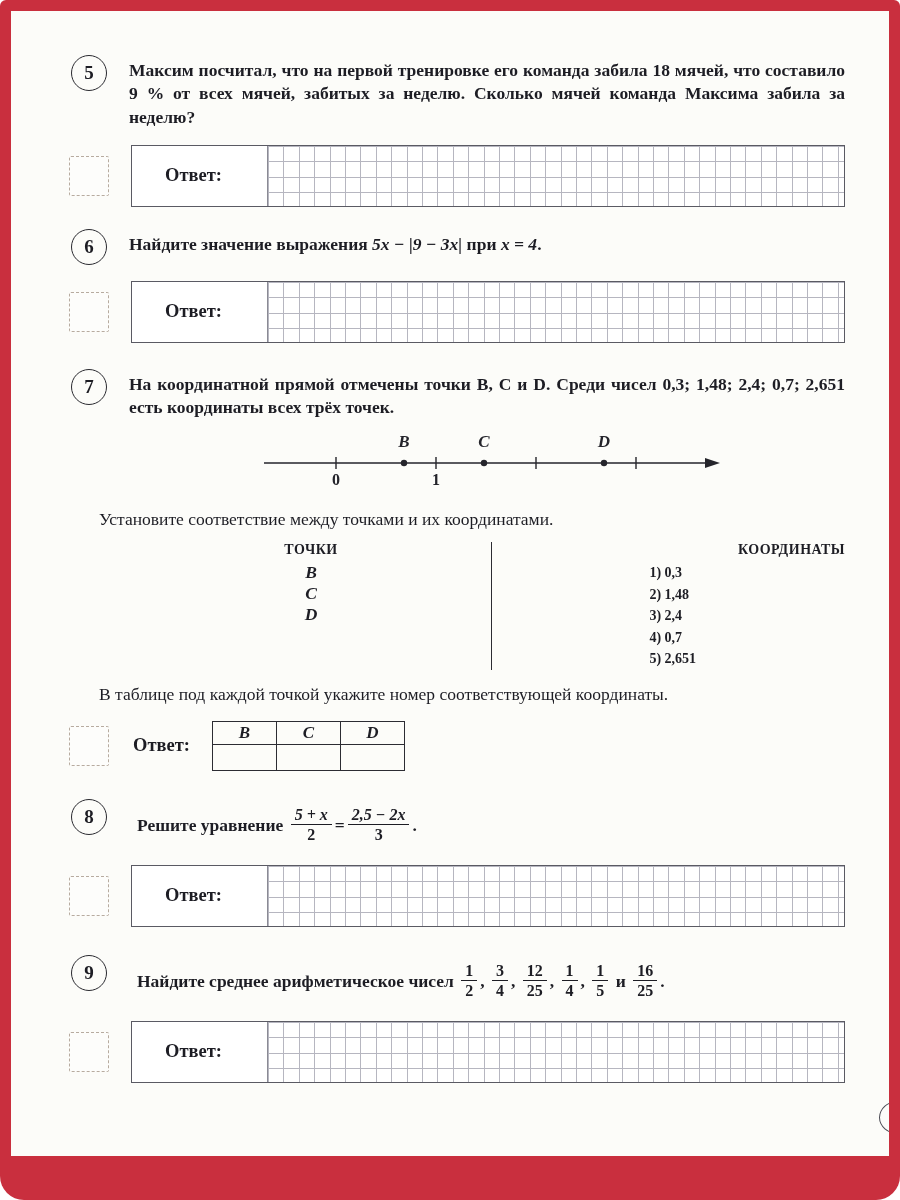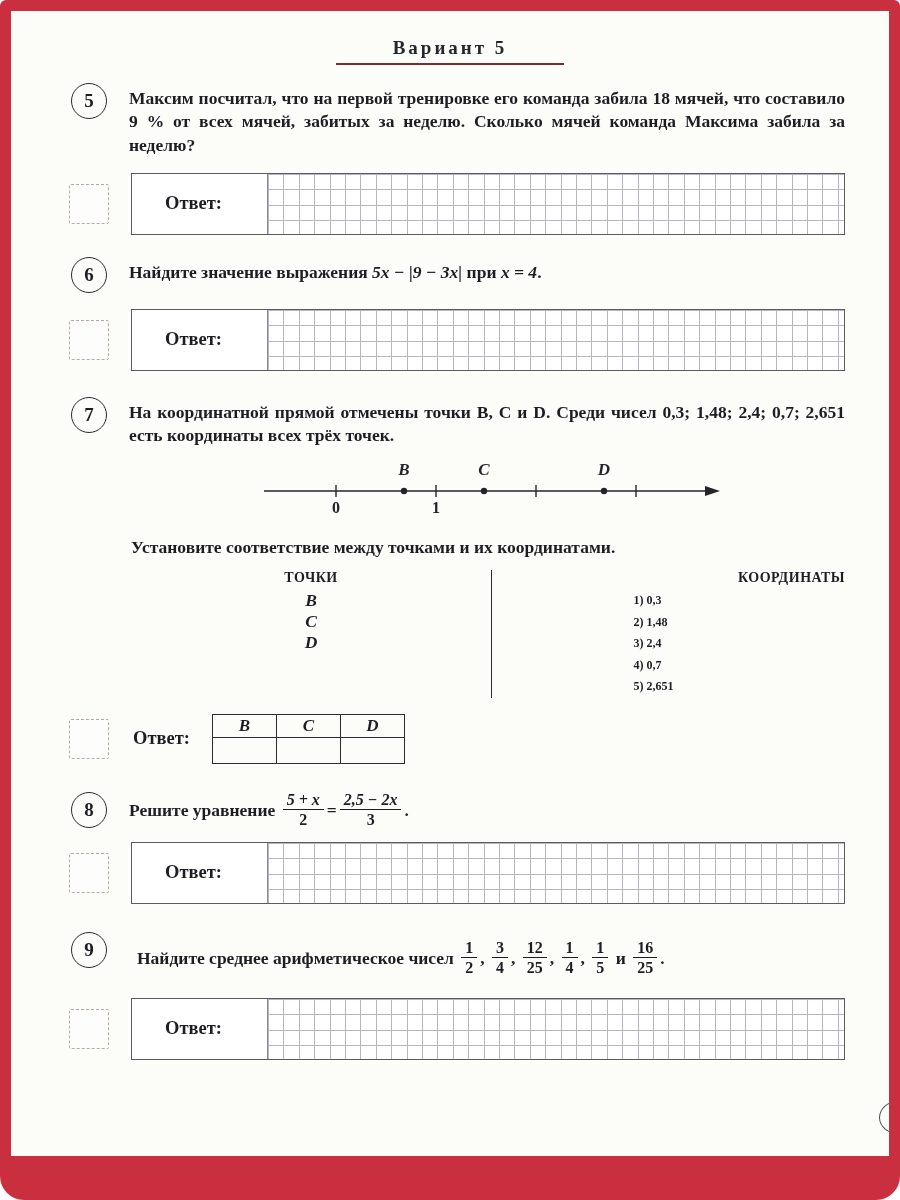--- a/index.html
+++ b/index.html
@@ -68,32 +68,32 @@
     flex:1; align-self:stretch;
     border-left:1px solid #8a8a94;
     background-image:
       repeating-linear-gradient(to right,  #b6b6c0 0 1px, transparent 1px 15.4px),
       repeating-linear-gradient(to bottom, #b6b6c0 0 1px, transparent 1px 15.4px);
   }
   
   .number-line-wrap { margin:12px 44px 0 253px; }
   
   .instruction {
-    margin:18px 44px 0 120px; font-weight:700; font-size:17.5px; text-align:justify;
+    margin:18px 44px 0 88px; font-weight:400; font-size:17.5px; text-align:justify;
   }
   .matching { display:flex; align-items:stretch; margin:12px 44px 0 120px; }
   .match-left  { width:360px; text-align:center; }
   .match-divider { width:1.4px; background:#2c2c33; }
   .match-right { flex:1; }
   .match-header { font-weight:700; font-size:14px; letter-spacing:0.5px; }
   .match-right .match-header { text-align:right; }
   .points-list { margin-top:4px; }
   .points-list div { font-weight:700; font-style:italic; font-size:17.5px; line-height:21px; }
   .coords-list { margin-top:4px; padding-left:141px; }
-  .coords-list div { font-weight:700; font-size:12px; line-height:21.5px; }
+  .coords-list div { font-weight:700; font-size:14px; line-height:21.5px;margin-left:16px; }
   
   .p7-answer-row {
     display:flex; align-items:center; margin:16px 44px 0 58px; gap:18px;
   }
   .p7-answer-label { font-weight:700; font-size:18.5px; margin-left:6px; }
   .p7-table { border-collapse:collapse; margin-left:4px; }
   .p7-table td {
     width:63px; height:22px; border:1.3px solid #2c2c33;
     text-align:center; font-weight:700; font-style:italic; font-size:17px; padding:0;
   }
@@ -114,24 +114,20 @@
     font-weight:600; font-size:17px; box-sizing:border-box;
   }
   svg text { font-family:"Liberation Serif","DejaVu Serif",serif; }
 </style>
 </head>
 <body>
 
 <div class="cover">
   <div class="page">
 
-    <div class="header">
-      <span class="variant-title">Вариант 5</span>
-      <div class="title-underline"></div>
-    </div>
 
     <div class="problem-row">
       <div class="num-circle">5</div>
       <p class="problem-text">Максим посчитал, что на первой тренировке его команда забила 18 мячей, что составило 9 % от всех мячей, забитых за неделю. Сколько мячей команда Максима забила за неделю?</p>
     </div>
     <div class="answer-row">
       <div class="dashed-box"></div>
       <div class="answer-box">
         <span class="answer-label">Ответ:</span>
         <div class="answer-grid"></div>
@@ -194,20 +190,21 @@
         <div class="coords-list">
           <div>1) 0,3</div>
           <div>2) 1,48</div>
           <div>3) 2,4</div>
           <div>4) 0,7</div>
           <div>5) 2,651</div>
         </div>
       </div>
     </div>
 
+    <div class="instruction" style="margin-top:14px;">В таблице под каждой точкой укажите номер соответствующей координаты.</div>
 
     <div class="p7-answer-row">
       <div class="dashed-box"></div>
       <span class="p7-answer-label">Ответ:</span>
       <table class="p7-table">
         <tbody>
             <tr>
           <td>B</td>
           <td>C</td>
           <td>D</td>
@@ -216,21 +213,21 @@
           <td></td>
           <td></td>
           <td></td>
         </tr>
       </tbody>
         </table>
     </div>
 
     <div class="problem-row eq-line" style="margin-top:24px;">
       <div class="num-circle" style="margin-top:4px;">8</div>
-      <p class="problem-text" style="line-height:44px; margin:0;"><span>Решите уравнение</span>
+      <p class="problem-text" style="line-height:44px; margin:8px;"><span>Решите уравнение</span>
         <span class="frac"><span class="num mi">5 + x</span><span class="den">2</span></span><span>=</span><span class="frac"><span class="num mi">2,5 − 2x</span><span class="den">3</span></span><span>.</span></p>
     </div>
     <div class="answer-row" style="margin-top:10px;">
       <div class="dashed-box"></div>
       <div class="answer-box">
         <span class="answer-label">Ответ:</span>
         <div class="answer-grid"></div>
       </div>
     </div>
 

